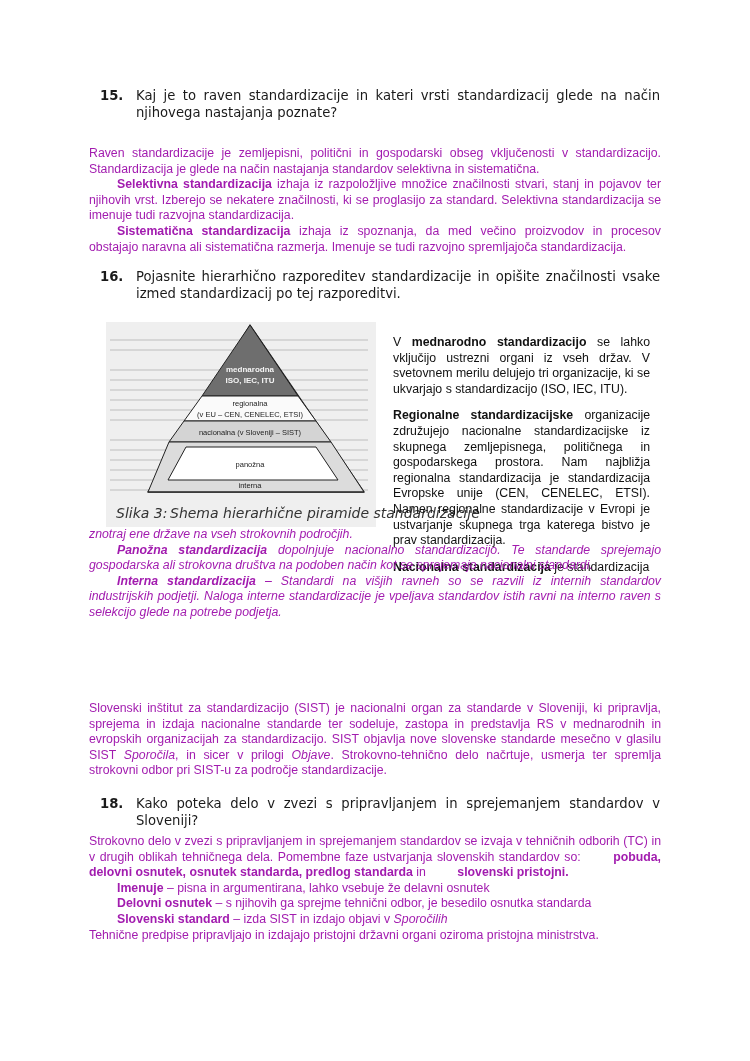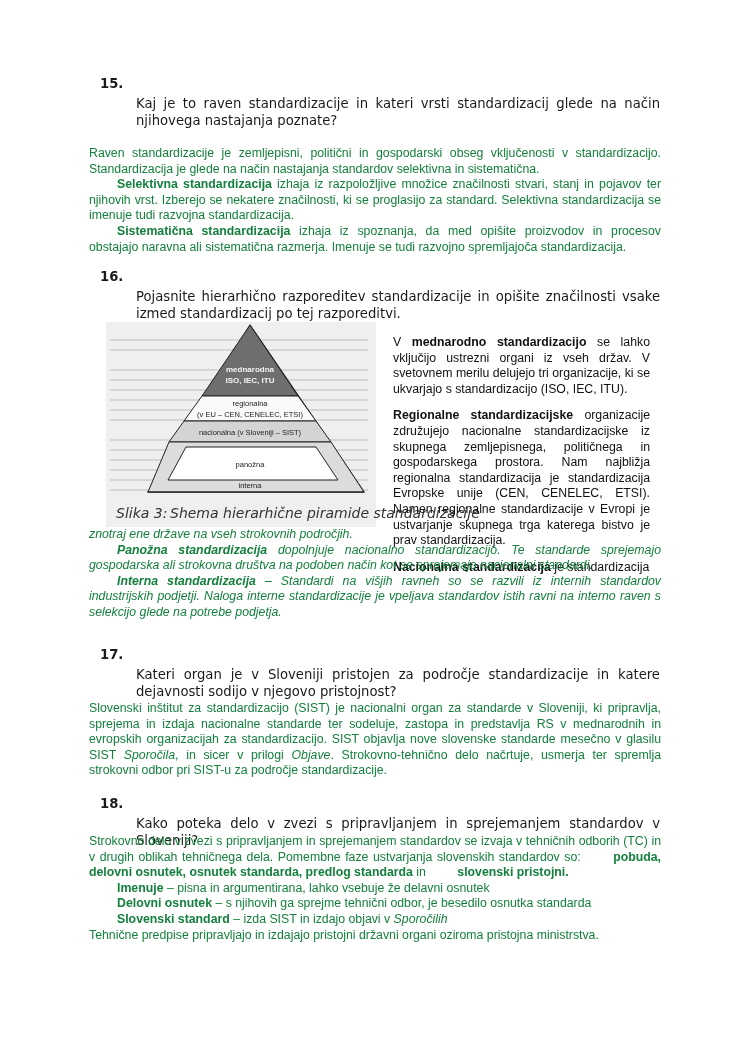--- a/index.html
+++ b/index.html
@@ -1,44 +1,44 @@
 <!DOCTYPE html>
 <html><head>
 <meta charset="utf-8">
 <style>
   html, body { margin: 0; padding: 0; background: #ffffff; }
   body { width: 750px; height: 1061px; position: relative; overflow: hidden; color: #111; }
   .page { position: absolute; left: 0; top: 0; width: 750px; height: 1061px; }
   .q { position: absolute; left: 100px; width: 560px; font-family: "DejaVu Sans", sans-serif; font-size: 13.2px; line-height: 17px; color: #1a1a1a; }
   .q .num { position: absolute; left: 0; top: 0; font-weight: bold; }
-  .q .qt { margin-left: 36px; text-align: justify; text-align-last: left; margin-top: 20px; }
-  .txt { position: absolute; left: 89px; width: 572px; font-family: "Liberation Sans", sans-serif; font-size: 12.3px; line-height: 15.6px; text-align: justify; color: #15803d; }
+  .q .qt { margin-left: 36px; text-align: justify; text-align-last: left; }
+  .txt { position: absolute; left: 89px; width: 572px; font-family: "Liberation Sans", sans-serif; font-size: 12.3px; line-height: 15.6px; text-align: justify; color: #a21caf; }
   .txt p { margin: 0; }
   .txt b { font-weight: bold; margin-left: 28px; }
   .right { position: absolute; left: 382px; width: 279px; font-family: "Liberation Sans", sans-serif; font-size: 12.3px; line-height: 15.6px; text-align: justify; color: #111; }
   .right p { margin: 11px; }
   .figure { position: absolute; left: 106px; top: 322px; width: 270px; height: 205px; background: #fef9c3; }
   .caption { position: absolute; left: 116px; top: 505px; font-family: "DejaVu Sans", sans-serif; font-size: 14px; font-style: italic; color: #333; white-space: nowrap; }
   .caption .lbl { display: inline-block; width: 54px; }
   svg text { font-family: "Liberation Sans", sans-serif; }
 </style>
 </head>
 <body>
 
 <div class="page">
 
-  <div class="q" style="top:75px;">
+  <div class="q" style="top:87px;">
     <span class="num">15.</span>
     <div class="qt">Kaj je to raven standardizacije in kateri vrsti standardizacij glede na način njihovega nastajanja poznate?</div>
   </div>
 
   <div class="txt" style="top:146px;">
     <p>Raven standardizacije je zemljepisni, politični in gospodarski obseg vključenosti v standardizacijo. Standardizacija je glede na način nastajanja standardov selektivna in sistematična.</p>
     <p><b>Selektivna standardizacija</b><span> izhaja iz razpoložljive množice značilnosti stvari, stanj in pojavov ter njihovih vrst. Izberejo se nekatere značilnosti, ki se proglasijo za standard. Selektivna standardizacija se imenuje tudi razvojna standardizacija.</span></p>
-    <p><b>Sistematična standardizacija</b><span> izhaja iz spoznanja, da med opišite proizvodov in procesov obstajajo naravna ali sistematična razmerja. Imenuje se tudi razvojno spremljajoča standardizacija.</span></p>
+    <p><b>Sistematična standardizacija</b><span> izhaja iz spoznanja, da med večino proizvodov in procesov obstajajo naravna ali sistematična razmerja. Imenuje se tudi razvojno spremljajoča standardizacija.</span></p>
   </div>
 
   <div class="q" style="top:268px;">
     <span class="num">16.</span>
     <div class="qt">Pojasnite hierarhično razporeditev standardizacije in opišite značilnosti vsake izmed standardizacij po tej razporeditvi.</div>
   </div>
 
   <div class="figure">
     <svg width="270" height="205" viewBox="0 0 270 205">
       <rect x="0" y="0" width="270" height="205" fill="#efefef"></rect>
@@ -91,24 +91,20 @@
     <p><b>Regionalne standardizacijske</b><span> organizacije združujejo nacionalne standardizacijske iz skupnega zemljepisnega, političnega in gospodarskega prostora. Nam najbližja regionalna standardizacija je standardizacija Evropske unije (CEN, CENELEC, ETSI). Namen regionalne standardizacije v Evropi je ustvarjanje skupnega trga katerega bistvo je prav standardizacija.</span></p>
     <p><b>Nacionalna standardizacija</b><span> je standardizacija</span></p>
   </div>
 
   <div class="txt" style="top:527px;font-style:italic;">
     <p>znotraj ene države na vseh strokovnih področjih.</p>
     <p><b>Panožna standardizacija</b><span> dopolnjuje nacionalno standardizacijo. Te standarde sprejemajo gospodarska ali strokovna društva na podoben način kot se sprejemajo nacionalni standardi.</span></p>
     <p><b>Interna standardizacija</b><span> – Standardi na višjih ravneh so se razvili iz internih standardov industrijskih podjetji. Naloga interne standardizacije je vpeljava standardov istih ravni na interno raven s selekcijo glede na potrebe podjetja.</span></p>
   </div>
 
-  <div class="q" style="top:646px;">
-    <span class="num">17.</span>
-    <div class="qt">Kateri organ je v Sloveniji pristojen za področje standardizacije in katere dejavnosti sodijo v njegovo pristojnost?</div>
-  </div>
 
   <div class="txt" style="top:701px;">
     <p><span>Slovenski inštitut za standardizacijo (SIST) je nacionalni organ za standarde v Sloveniji, ki pripravlja, sprejema in izdaja nacionalne standarde ter sodeluje, zastopa in predstavlja RS v mednarodnih in evropskih organizacijah za standardizacijo. SIST objavlja nove slovenske standarde mesečno v glasilu SIST </span><i>Sporočila</i><span>, in sicer v prilogi </span><i>Objave</i><span>. Strokovno-tehnično delo načrtuje, usmerja ter spremlja strokovni odbor pri SIST-u za področje standardizacije.</span></p>
   </div>
 
   <div class="q" style="top:795px;">
     <span class="num">18.</span>
     <div class="qt">Kako poteka delo v zvezi s pripravljanjem in sprejemanjem standardov v Sloveniji?</div>
   </div>
 

